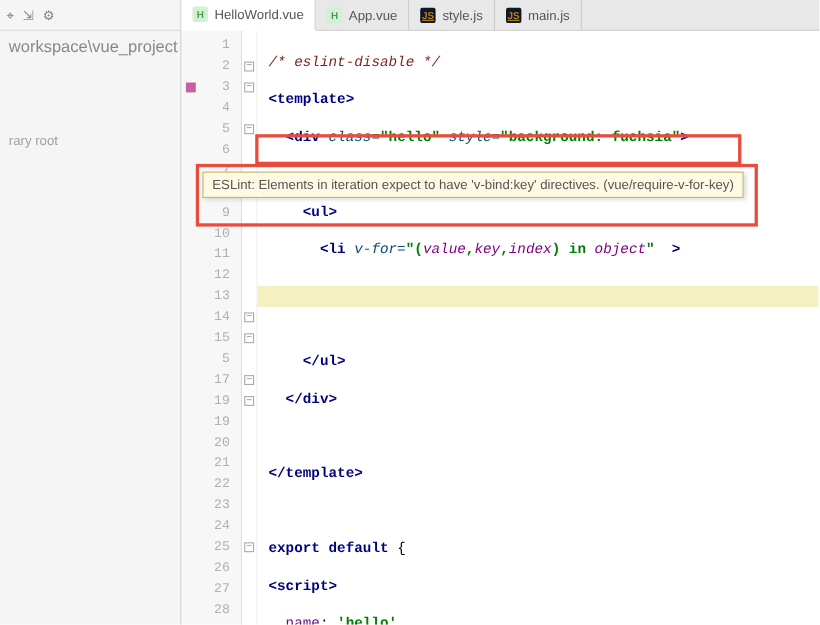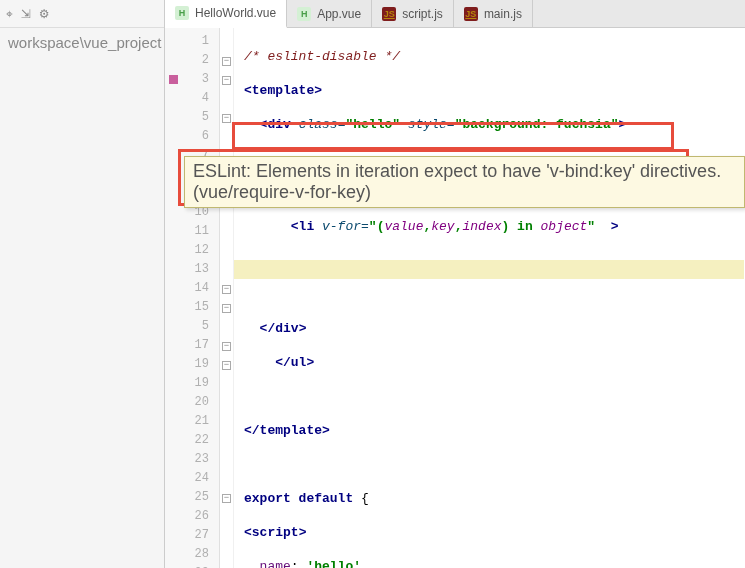--- a/index.html
+++ b/index.html
@@ -69,21 +69,21 @@
       width: 14px;
       height: 14px;
       display: inline-flex;
       align-items: center;
       justify-content: center;
       font-size: 9px;
       font-weight: bold;
       border-radius: 2px;
     }
     .icon-vue { background: #d4f0d4; color: #4a9e4a; }
-    .icon-js { background: #7f1d1d; color: #b8860b; text-decoration: underline; }
+    .icon-js { background: #0f172a; color: #b8860b; text-decoration: underline; }
     .editor-area {
       flex: 1;
       display: flex;
       position: relative;
       overflow: hidden;
     }
     .gutter {
       width: 55px;
       background: #f7f7f7;
       border-right: 1px solid #e0e0e0;
@@ -158,21 +158,21 @@
       z-index: 10;
     }
     .tooltip {
       position: absolute;
       left: 184px;
       top: 156px;
       background: #fdf9e2;
       border: 1px solid #c0b870;
       padding: 4px 8px;
       font-family: Arial, sans-serif;
-      font-size: 18px;
+      font-size: 12px;
       color: #555;
       z-index: 20;
       box-shadow: 2px 2px 4px rgba(0,0,0,0.15);
     }
     .line-highlight {
       position: absolute;
       left: 234px;
       top: 260px;
       width: 510px;
       height: 19px;
@@ -187,36 +187,37 @@
 
 <div class="container">
   <div class="sidebar">
     <div class="sidebar-toolbar">
       <span>⌖</span>
       <span>⇲</span>
       <span>⚙</span>
     </div>
     <div class="sidebar-path">workspace\vue_project</div>
     <div style="height:60px"></div>
+    <div class="sidebar-item">rary root</div>
     <div style="height:90px"></div>
   </div>
 
   <div class="main">
     <div class="tabs">
       <div class="tab active">
         <span class="tab-icon icon-vue">H</span>
         <span>HelloWorld.vue</span>
       </div>
       <div class="tab">
         <span class="tab-icon icon-vue">H</span>
         <span>App.vue</span>
       </div>
       <div class="tab">
         <span class="tab-icon icon-js">JS</span>
-        <span>script.js</span>
+        <span>style.js</span>
       </div>
       <div class="tab">
         <span class="tab-icon icon-js">JS</span>
         <span>main.js</span>
       </div>
     </div>
 
     <div class="editor-area">
       <div class="gutter">
         <div class="line-num">1</div>
@@ -282,22 +283,22 @@
       </div>
       <div class="code" style="z-index:2">
 <div class="code-line"><span class="c-gray">/* eslint-disable */</span></div>
 <div class="code-line"><span class="c-tag">&lt;</span><span class="c-tag">template</span><span class="c-tag">&gt;</span></div>
 <div class="code-line"><span class="c-tag">  &lt;</span><span class="c-tag">div </span><span class="c-attr">class=</span><span class="c-str">"hello"</span><span class="c-attr"> style=</span><span class="c-str">"background: fuchsia"</span><span class="c-tag">&gt;</span></div>
 <div class="code-line"></div>
 <div class="code-line"><span class="c-tag">    &lt;</span><span class="c-tag">ul</span><span class="c-tag">&gt;</span></div>
 <div class="code-line"><span class="c-tag">      &lt;</span><span class="c-tag">li </span><span class="c-attr">v-for=</span><span class="c-str">"(</span><span class="c-val">value</span><span class="c-str">,</span><span class="c-val">key</span><span class="c-str">,</span><span class="c-val">index</span><span class="c-str">) in </span><span class="c-val">object</span><span class="c-str">"</span><span class="c-tag">  &gt;</span></div>
 <div class="code-line"></div>
 <div class="code-line"></div>
+<div class="code-line"><span class="c-tag">    &lt;/</span><span class="c-tag">ul</span><span class="c-tag">&gt;</span></div>
 <div class="code-line"><span class="c-tag">  &lt;/</span><span class="c-tag">div</span><span class="c-tag">&gt;</span></div>
-<div class="code-line"><span class="c-tag">    &lt;/</span><span class="c-tag">ul</span><span class="c-tag">&gt;</span></div>
 <div class="code-line"></div>
 <div class="code-line"><span class="c-tag">&lt;/</span><span class="c-tag">template</span><span class="c-tag">&gt;</span></div>
 <div class="code-line"></div>
 <div class="code-line"><span class="c-kw">export default </span><span>{</span></div>
 <div class="code-line"><span class="c-tag">&lt;</span><span class="c-tag">script</span><span class="c-tag">&gt;</span></div>
 <div class="code-line"><span class="c-prop">  name</span><span>: </span><span class="c-str">'hello'</span><span>,</span></div>
 
 
 
 

